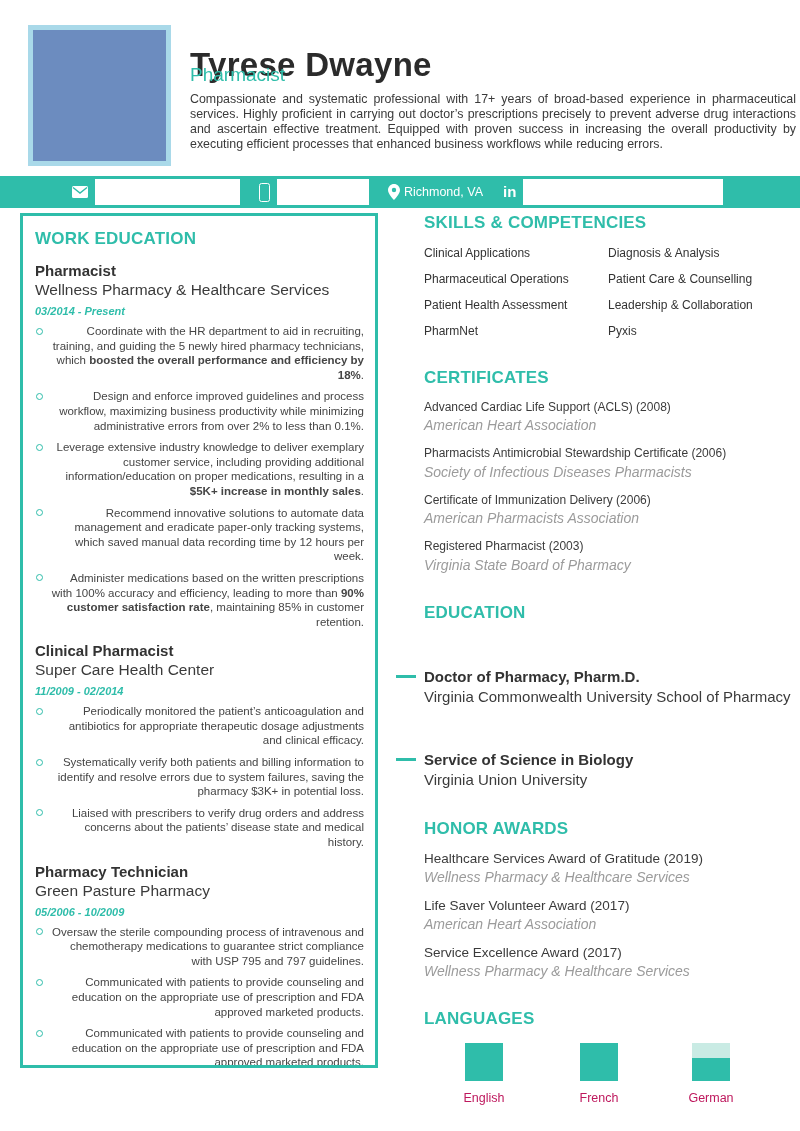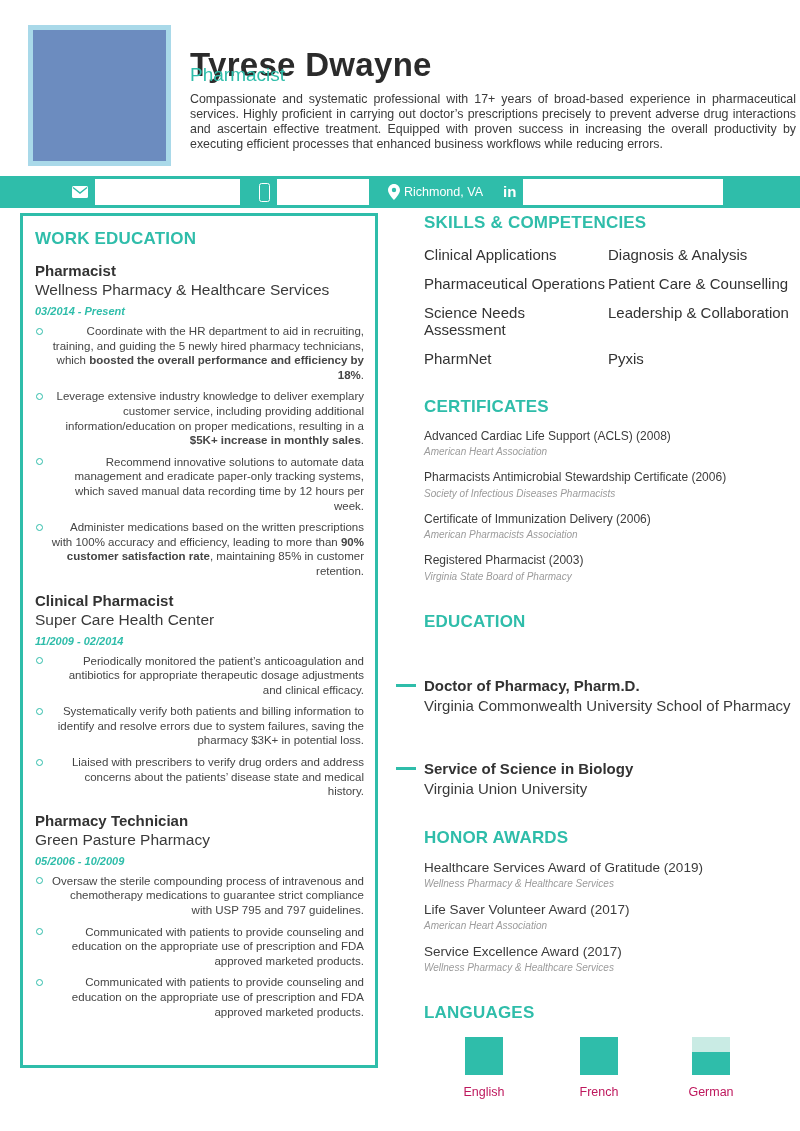--- a/index.html
+++ b/index.html
@@ -51,25 +51,25 @@
   .jdates{font-size:11px;font-style:italic;font-weight:bold;color:var(--accent);margin-top:6px;}
   ul.wbullets{list-style:none;margin-top:7px;}
   ul.wbullets li{position:relative;padding-left:14px;margin-bottom:7px;
                  font-size:11.5px;line-height:1.27;color:var(--body);text-align:right;}
   ul.wbullets li::before{content:"";position:absolute;left:1px;top:3.5px;width:5px;height:5px;
                  border:1.5px solid var(--accent);border-radius:50%;}
 
   
   .rcol{position:absolute;left:424px;top:213px;width:372px;}
   .skills-grid{display:grid;grid-template-columns:184px 1fr;row-gap:12px;
-               margin-top:13px;font-size:15px;color:#333;}
+               margin-top:13px;font-size:12px;color:#333;}
   .rsec{margin-top:30px;}
   .cert{margin-bottom:13px;}
   .ctitle{font-size:12px;color:#3B3B3B;line-height:1.2;}
-  .cissuer{font-size:10px;font-style:italic;color:var(--muted);margin-top:3px;}
+  .cissuer{font-size:14px;font-style:italic;color:var(--muted);margin-top:3px;}
   .edu{position:relative;margin-bottom:26px;margin-top:45px;}
   .edash{position:absolute;left:-28px;top:7px;width:20px;height:3px;background:var(--accent);}
   .edegree{font-size:15px;font-weight:bold;color:var(--dark);}
   .eschool{font-size:15px;color:#3B3B3B;margin-top:3px;line-height:1.2;}
   .award{margin-bottom:13px;}
   .atitle{font-size:13.5px;color:#3B3B3B;}
   .lang-row{position:relative;height:90px;margin-top:14px;}
   .lang{position:absolute;width:80px;text-align:center;}
   .lang-0{left:20px;} .lang-1{left:135px;} .lang-2{left:247px;}
   .lsq{position:relative;width:38px;height:38px;margin:0 auto 10px;
@@ -111,20 +111,21 @@
 
   <div class="panel">
     <div class="sec-h">WORK EDUCATION</div>
 
     <div class="jobblk">
       <div class="jtitle">Pharmacist</div>
       <div class="jcompany">Wellness Pharmacy &amp; Healthcare Services</div>
       <div class="jdates">03/2014 - Present</div>
       <ul class="wbullets">
         <li><span>Coordinate with the HR department to aid in recruiting, training, and guiding the 5 newly hired pharmacy technicians, which </span><b>boosted the overall performance and efficiency by 18%</b><span>.</span></li>
+        <li><span>Design and enforce improved guidelines and process workflow, maximizing business productivity while minimizing administrative errors from over 2% to less than 0.1%.</span></li>
         <li><span>Leverage extensive industry knowledge to deliver exemplary customer service, including providing additional information/education on proper medications, resulting in a </span><b>$5K+ increase in monthly sales</b><span>.</span></li>
         <li><span>Recommend innovative solutions to automate data management and eradicate paper-only tracking systems, which saved manual data recording time by 12 hours per week.</span></li>
         <li><span>Administer medications based on the written prescriptions with 100% accuracy and efficiency, leading to more than </span><b>90% customer satisfaction rate</b><span>, maintaining 85% in customer retention.</span></li>
       </ul>
     </div>
 
     <div class="jobblk">
       <div class="jtitle">Clinical Pharmacist</div>
       <div class="jcompany">Super Care Health Center</div>
       <div class="jdates">11/2009 - 02/2014</div>
@@ -148,21 +149,21 @@
   </div>
 
   <div class="rcol">
 
     <div class="sec-h">SKILLS &amp; COMPETENCIES</div>
     <div class="skills-grid">
       <div>Clinical Applications</div>
       <div>Diagnosis &amp; Analysis</div>
       <div>Pharmaceutical Operations</div>
       <div>Patient Care &amp; Counselling</div>
-      <div>Science Needs Assessment</div>
+      <div>Patient Health Assessment</div>
       <div>Leadership &amp; Collaboration</div>
       <div>PharmNet</div>
       <div>Pyxis</div>
     </div>
 
     <div class="rsec">
       <div class="sec-h" style="margin-bottom:12px;">CERTIFICATES</div>
       <div class="cert">
         <div class="ctitle">Advanced Cardiac Life Support (ACLS) (2008)</div>
         <div class="cissuer">American Heart Association</div>

